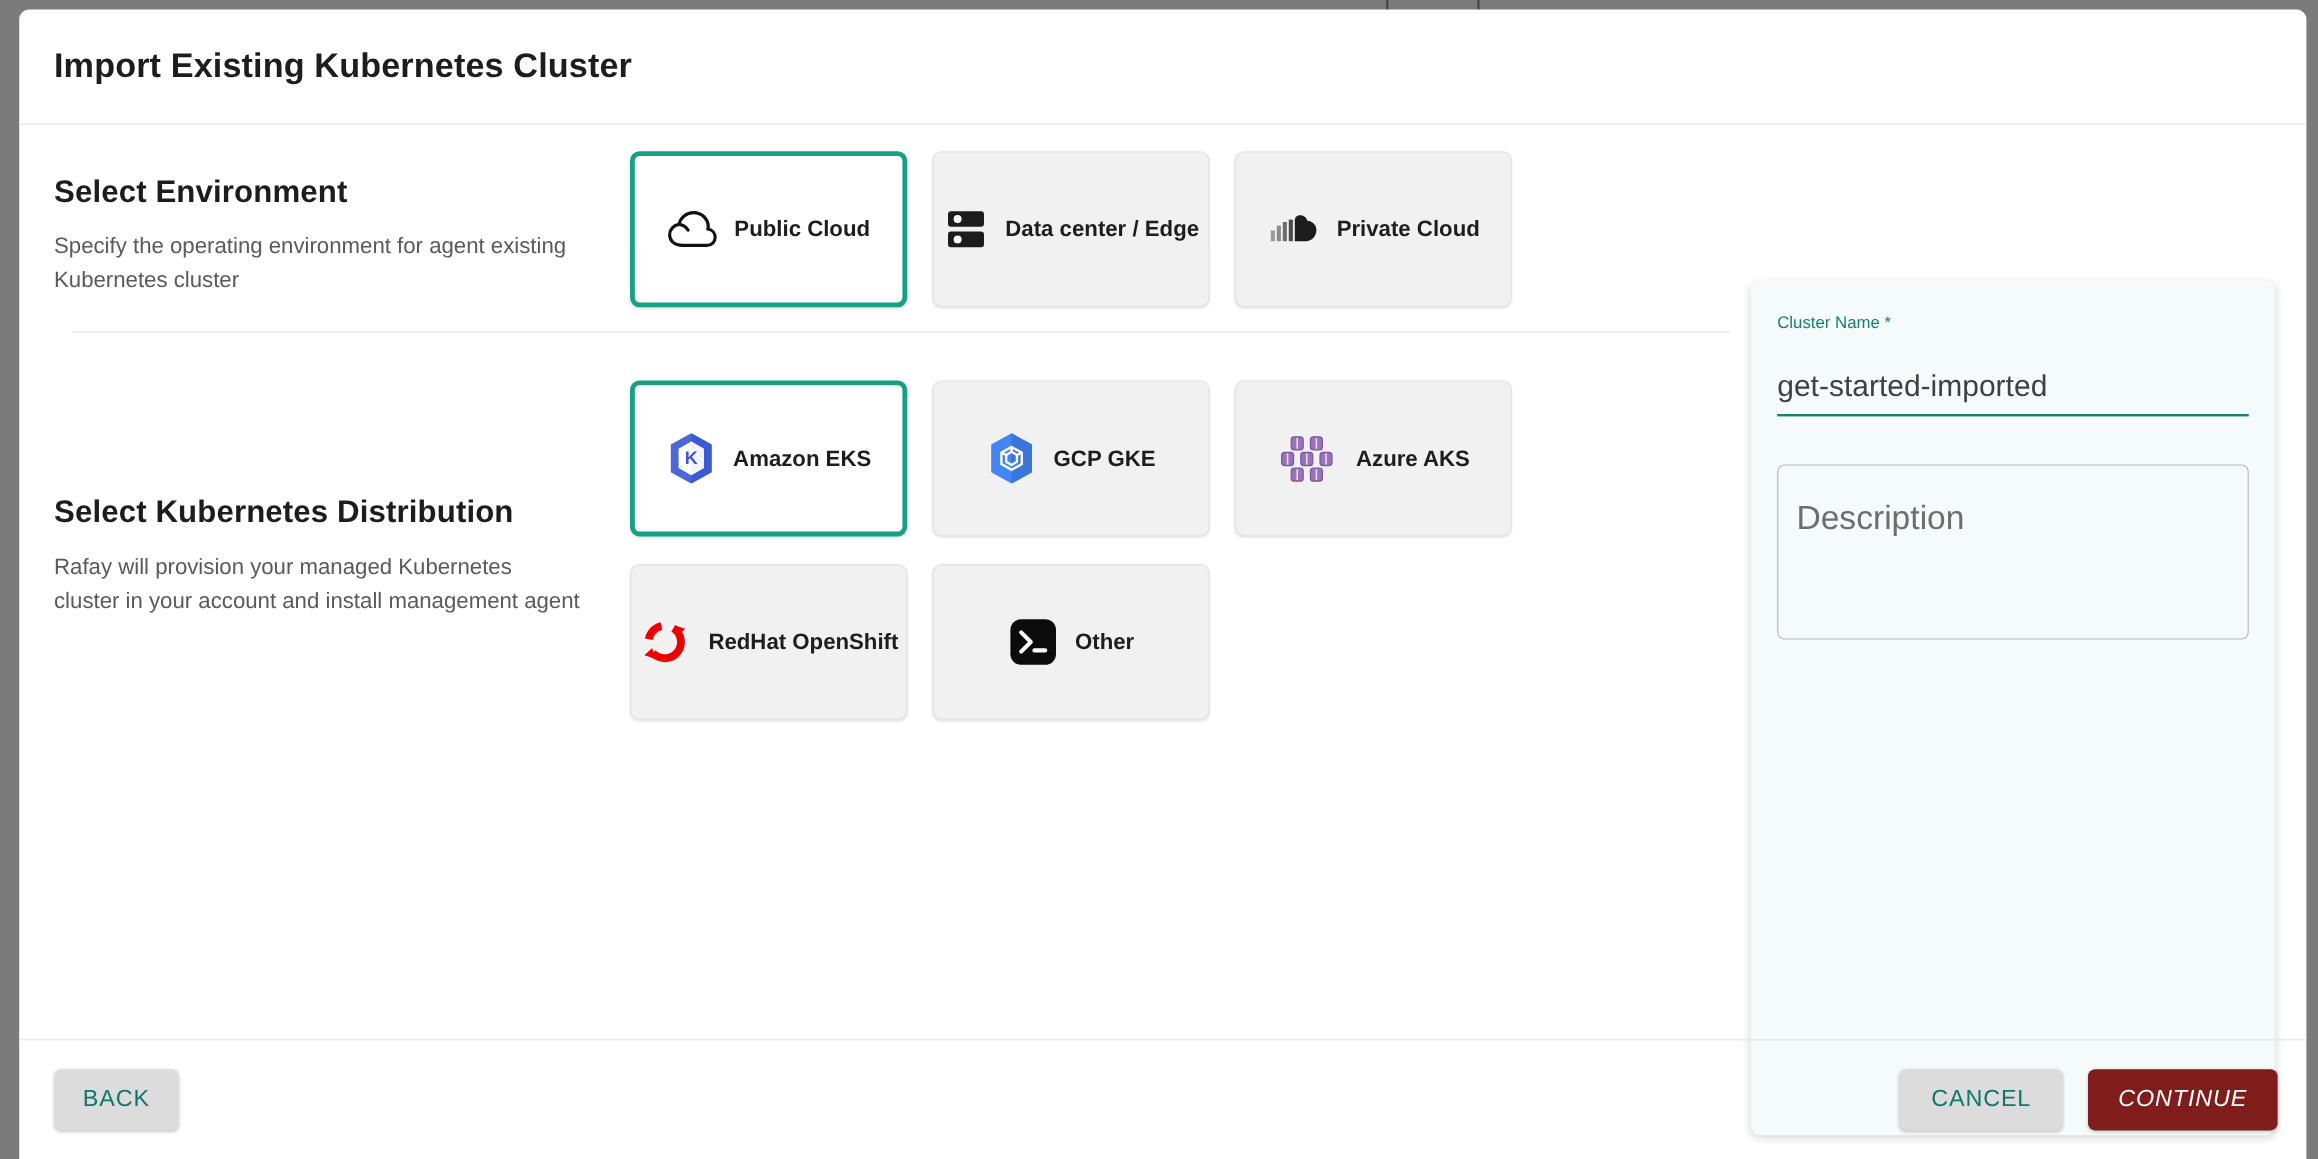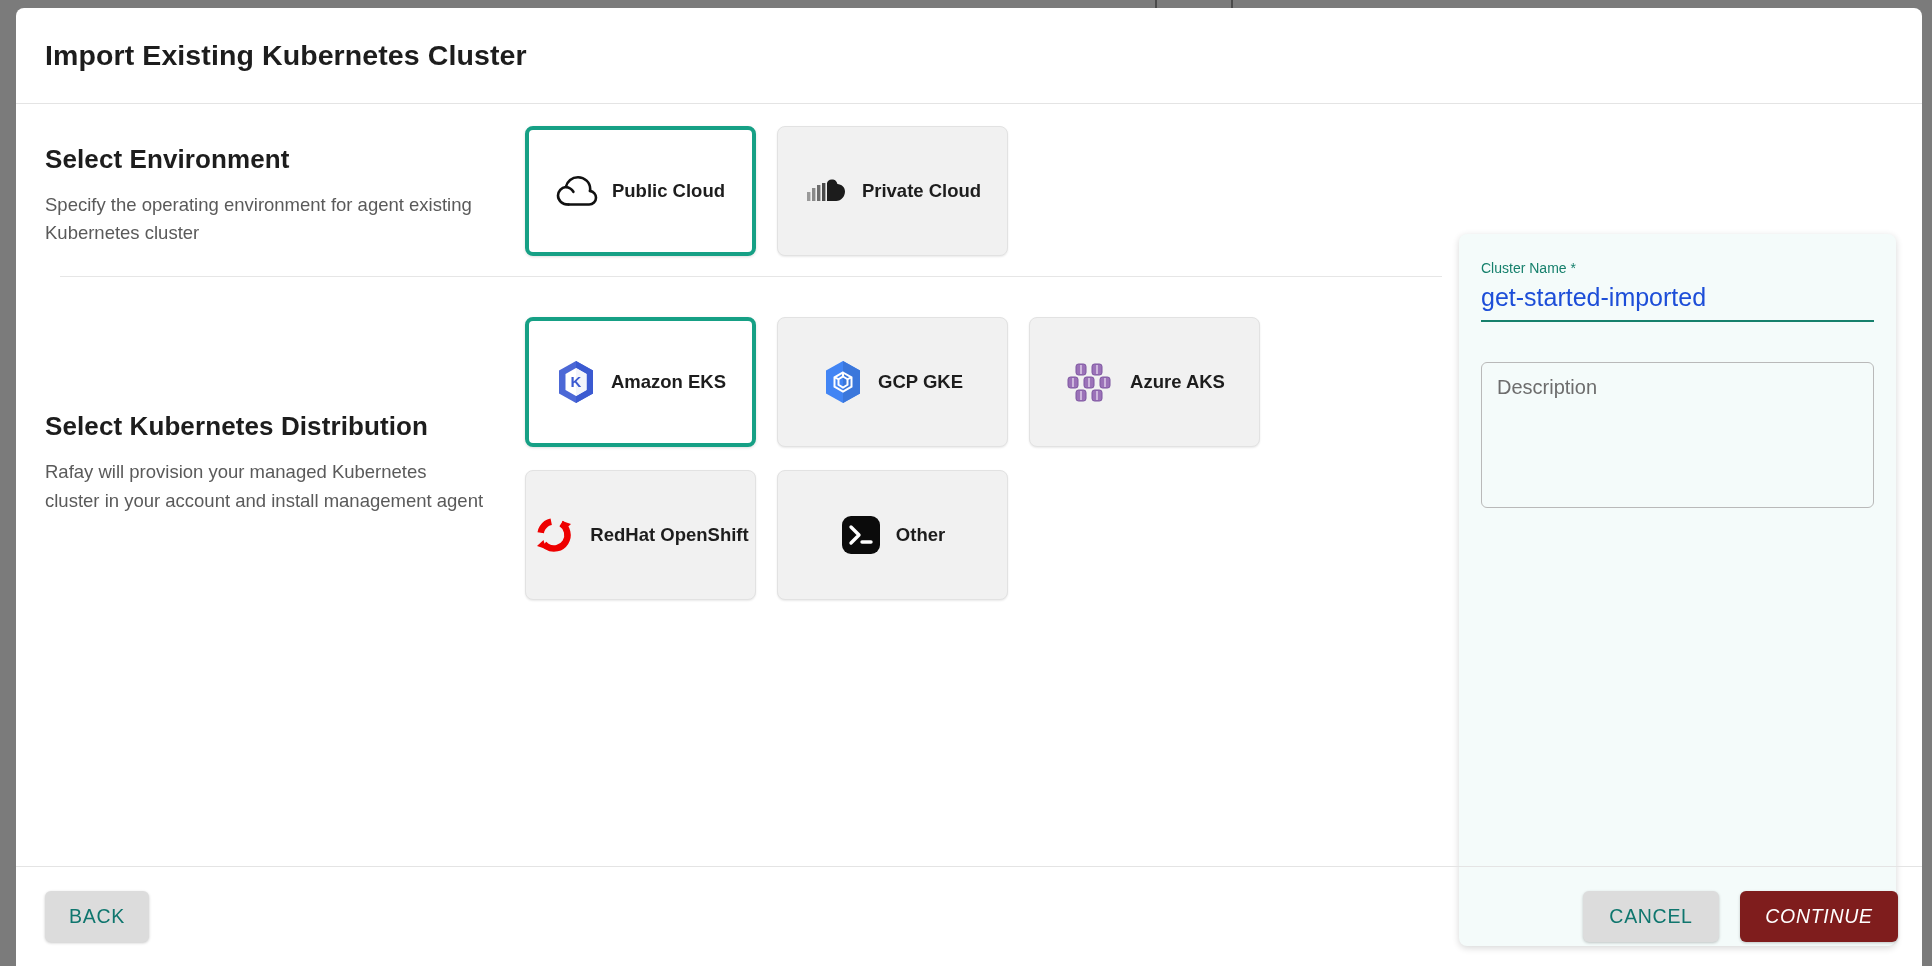--- a/index.html
+++ b/index.html
@@ -116,32 +116,33 @@
   }
   .field-label {
     font-size: 14px; color: #16806c; margin-bottom: 7px;
     font-weight: normal;
   }
   .field-input {
     width: 100%;
     border: none; outline: none; background: transparent;
     border-bottom: 2.5px solid #16806c;
     font-family: "Liberation Sans", sans-serif;
-    font-size: 25px; color: #1d4ed8;
+    font-size: 25px; color: #404040;
     padding: 0 0 8px 0;
     caret-color: #1d1d1d;
+    margin-top: 25px;
   }
   .textarea-box {
     margin-top: 40px;
     width: 100%; height: 146px;
     border: 1px solid #b9b9b9; border-radius: 6px;
     background: transparent;
     font-family: "Liberation Sans", sans-serif;
-    font-size: 20px; color: #c2410c;
-    padding: 13px 15px;
+    font-size: 28px; color: #c2410c;
+    padding: 28px 15px;
     outline: none; resize: none;
   }
   .textarea-box::placeholder { color: #6d6d6d; }
 
   
   .dialog-footer {
     position: absolute;
     left: 0; bottom: 0; width: 100%; height: 100px;
     border-top: 1px solid #e4e4e4;
     display: flex; align-items: center;
@@ -195,20 +196,31 @@
                 <div class="card-icon">
                   <svg width="42" height="32" viewBox="0 0 42 32">
                     <path d="M12.5 29.5 C6.2 29.5 2 25.6 2 20.6 C2 16.2 5.4 12.6 9.8 12.0 C11.0 6.3 16.0 2.2 22.0 2.2 C28.7 2.2 34.2 7.4 34.2 14.0 C34.2 14.6 34.1 15.3 34.0 15.9" fill="none" stroke="#111" stroke-width="2.6" stroke-linecap="round"></path>
                     <path d="M34.0 15.9 C37.6 16.6 40.0 19.5 40.0 22.8 C40.0 26.5 36.9 29.5 33.1 29.5 L12.5 29.5" fill="none" stroke="#111" stroke-width="2.6" stroke-linecap="round"></path>
                     <path d="M9.8 12.0 C13.0 12.4 15.8 14.2 17.4 16.8" fill="none" stroke="#111" stroke-width="2.6" stroke-linecap="round"></path>
                   </svg>
                 </div>
                 <div class="card-label">Public Cloud</div>
               </div>
 
+              <div class="card">
+                <div class="card-icon">
+                  <svg width="38" height="38" viewBox="0 0 38 38">
+                    <rect x="4" y="4" width="30" height="13" rx="2.5" fill="#1c1c1c"></rect>
+                    <circle cx="12" cy="10.5" r="3.3" fill="#fff"></circle>
+                    <rect x="4" y="21" width="30" height="13" rx="2.5" fill="#1c1c1c"></rect>
+                    <circle cx="12" cy="27.5" r="3.3" fill="#fff"></circle>
+                  </svg>
+                </div>
+                <div class="card-label">Data center / Edge</div>
+              </div>
 
               <div class="card">
                 <div class="card-icon">
                   <svg width="44" height="26" viewBox="0 0 44 26">
                     <rect x="3" y="14" width="3.4" height="9" fill="#9a9a9a"></rect>
                     <rect x="8" y="10" width="3.4" height="13" fill="#8a8a8a"></rect>
                     <rect x="13" y="7" width="3.4" height="16" fill="#6d6d6d"></rect>
                     <rect x="18" y="5" width="3.4" height="18" fill="#4a4a4a"></rect>
                     <path d="M23 5.5 C23 2.6 26.0 0.8 29.2 1.6 C31.4 2.1 33 3.9 33.4 6.0 C37.5 6.3 41 9.2 41 13.6 C41 18.6 37.2 23 32.2 23 L23 23 Z" fill="#1c1c1c"></path>
                   </svg>

